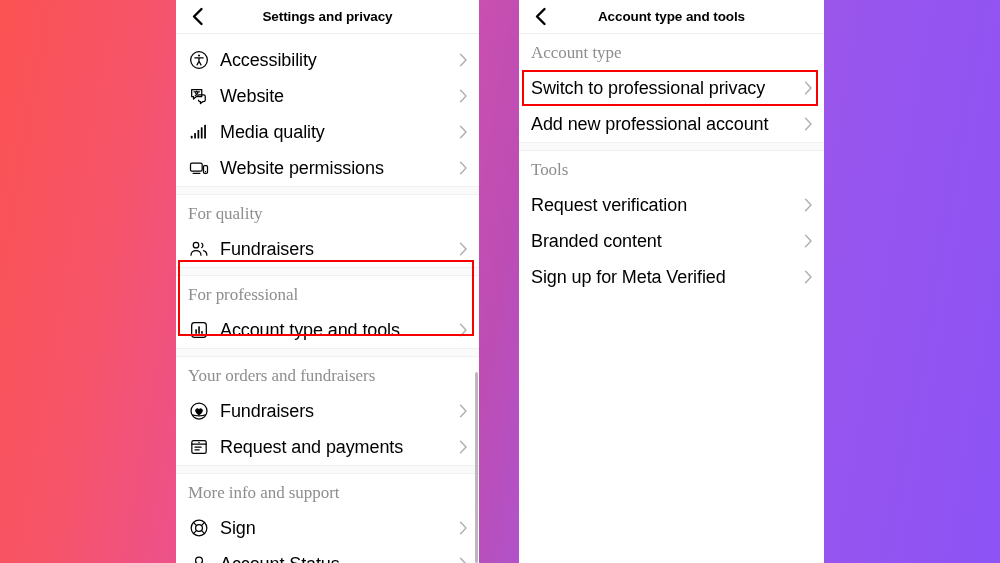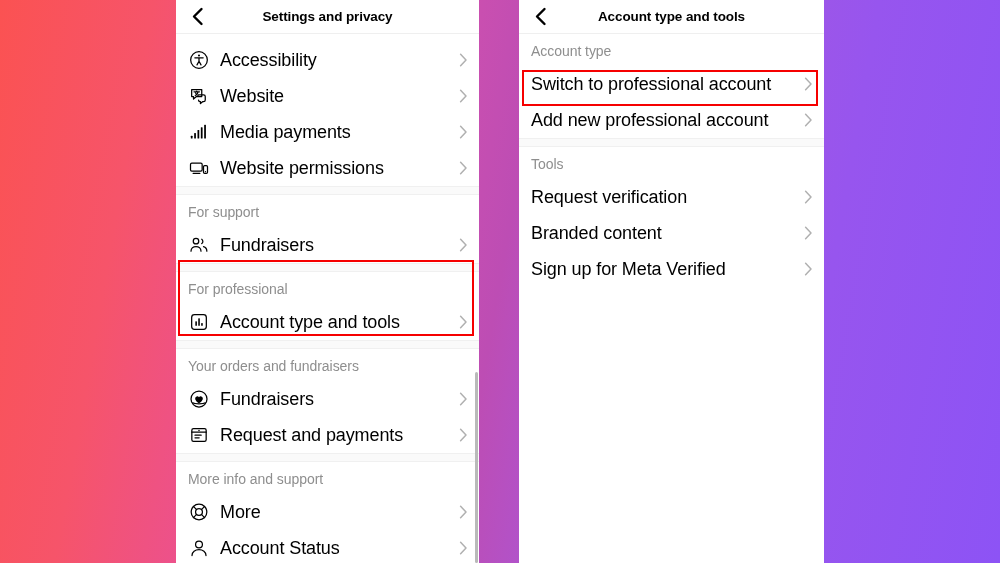--- a/index.html
+++ b/index.html
@@ -55,24 +55,25 @@
 
   
   .scroll { position: relative; }
   .sec-gap {
     height: 9px;
     background: #fafafa;
     border-top: 1px solid #f0f0f0;
     border-bottom: 1px solid #f0f0f0;
   }
   .sec-head {
-    font-size: 14px;
+    font-size: 17px;
     color: #8e8e8e;
     padding: 9px 0 7px 12px;
     letter-spacing: -0.05px;
+    font-family: Liberation Serif, serif;
   }
   .row {
     display: flex;
     align-items: center;
     height: 36px;
     padding: 0 10px 0 12px;
     cursor: pointer;
     background: #fff;
   }
   .row .ico {
@@ -169,21 +170,21 @@
       <div class="row">
         <span class="ico">
           <svg width="20" height="20" viewBox="0 0 24 24">
             <rect x="2.2" y="16.4" width="2.1" height="3.4" rx=".6" fill="#000"></rect>
             <rect x="6.2" y="13.2" width="2.1" height="6.6" rx=".6" fill="#000"></rect>
             <rect x="10.2" y="9.6" width="2.1" height="10.2" rx=".6" fill="#000"></rect>
             <rect x="14.2" y="6.2" width="2.1" height="13.6" rx=".6" fill="#000"></rect>
             <rect x="18.2" y="3.2" width="2.1" height="16.6" rx=".6" fill="#000"></rect>
           </svg>
         </span>
-        <span class="lbl">Media payments</span>
+        <span class="lbl">Media quality</span>
         <span class="chev">
           <svg width="9" height="14" viewBox="0 0 9 14" fill="none">
             <path d="M1.6 1.3L7 7l-5.4 5.7" stroke="currentColor" stroke-width="1.5" stroke-linecap="round" stroke-linejoin="round"></path>
           </svg>
         </span>
       </div>
       <div class="row">
         <span class="ico">
           <svg width="20" height="20" viewBox="0 0 24 24">
             <rect x="1.8" y="6.2" width="14" height="9.6" rx="1.6" stroke="#000" fill="none" stroke-width="1.5" stroke-linecap="round" stroke-linejoin="round"></rect>
@@ -193,21 +194,21 @@
           </svg>
         </span>
         <span class="lbl">Website permissions</span>
         <span class="chev">
           <svg width="9" height="14" viewBox="0 0 9 14" fill="none">
             <path d="M1.6 1.3L7 7l-5.4 5.7" stroke="currentColor" stroke-width="1.5" stroke-linecap="round" stroke-linejoin="round"></path>
           </svg>
         </span>
       </div>
       <div class="sec-gap"></div>
-      <div class="sec-head">For support</div>
+      <div class="sec-head">For quality</div>
       <div class="row">
         <span class="ico">
           <svg width="20" height="20" viewBox="0 0 24 24">
             <circle cx="8.4" cy="7.4" r="3.3" stroke="#000" fill="none" stroke-width="1.5" stroke-linecap="round" stroke-linejoin="round"></circle>
             <path d="M2.4 19.4c0-3.4 2.7-5.6 6-5.6s6 2.2 6 5.6" stroke="#000" fill="none" stroke-width="1.5" stroke-linecap="round" stroke-linejoin="round"></path>
             <path d="M15.3 5.1a3.2 3.2 0 010 5.2M17.4 13.9c2.3.7 4 2.7 4 5.5" stroke="#000" fill="none" stroke-width="1.5" stroke-linecap="round" stroke-linejoin="round"></path>
           </svg>
         </span>
         <span class="lbl">Fundraisers</span>
         <span class="chev">
@@ -270,21 +271,21 @@
       <div class="sec-gap"></div>
       <div class="sec-head">More info and support</div>
       <div class="row">
         <span class="ico">
           <svg width="20" height="20" viewBox="0 0 24 24">
             <circle cx="12" cy="12" r="9.4" stroke="#000" fill="none" stroke-width="1.5" stroke-linecap="round" stroke-linejoin="round"></circle>
             <circle cx="12" cy="12" r="4.1" stroke="#000" fill="none" stroke-width="1.5" stroke-linecap="round" stroke-linejoin="round"></circle>
             <path d="M5.3 5.3l3.8 3.8M18.7 5.3l-3.8 3.8M5.3 18.7l3.8-3.8M18.7 18.7l-3.8-3.8" stroke="#000" fill="none" stroke-width="1.5" stroke-linecap="round" stroke-linejoin="round"></path>
           </svg>
         </span>
-        <span class="lbl">More</span>
+        <span class="lbl">Sign</span>
         <span class="chev">
           <svg width="9" height="14" viewBox="0 0 9 14" fill="none">
             <path d="M1.6 1.3L7 7l-5.4 5.7" stroke="currentColor" stroke-width="1.5" stroke-linecap="round" stroke-linejoin="round"></path>
           </svg>
         </span>
       </div>
       <div class="row">
         <span class="ico">
           <svg width="20" height="20" viewBox="0 0 24 24">
             <circle cx="12" cy="7.8" r="4.1" stroke="#000" fill="none" stroke-width="1.5" stroke-linecap="round" stroke-linejoin="round"></circle>
@@ -323,21 +324,21 @@
         <svg width="13" height="19" viewBox="0 0 13 19" fill="none">
           <path d="M10.5 2L3 9.5L10.5 17" stroke="#000" stroke-width="2.4" stroke-linecap="round" stroke-linejoin="round"></path>
         </svg>
       </span>
     </div>
     <div class="hdr-title">Account type and tools</div>
   </div>
   <div class="scroll" id="right-list">
       <div class="sec-head">Account type</div>
       <div class="row noicon">
-        <span class="lbl">Switch to professional account</span>
+        <span class="lbl">Switch to professional privacy</span>
         <span class="chev">
           <svg width="9" height="14" viewBox="0 0 9 14" fill="none">
             <path d="M1.6 1.3L7 7l-5.4 5.7" stroke="currentColor" stroke-width="1.5" stroke-linecap="round" stroke-linejoin="round"></path>
           </svg>
         </span>
       </div>
       <div class="row noicon">
         <span class="lbl">Add new professional account</span>
         <span class="chev">
           <svg width="9" height="14" viewBox="0 0 9 14" fill="none">

